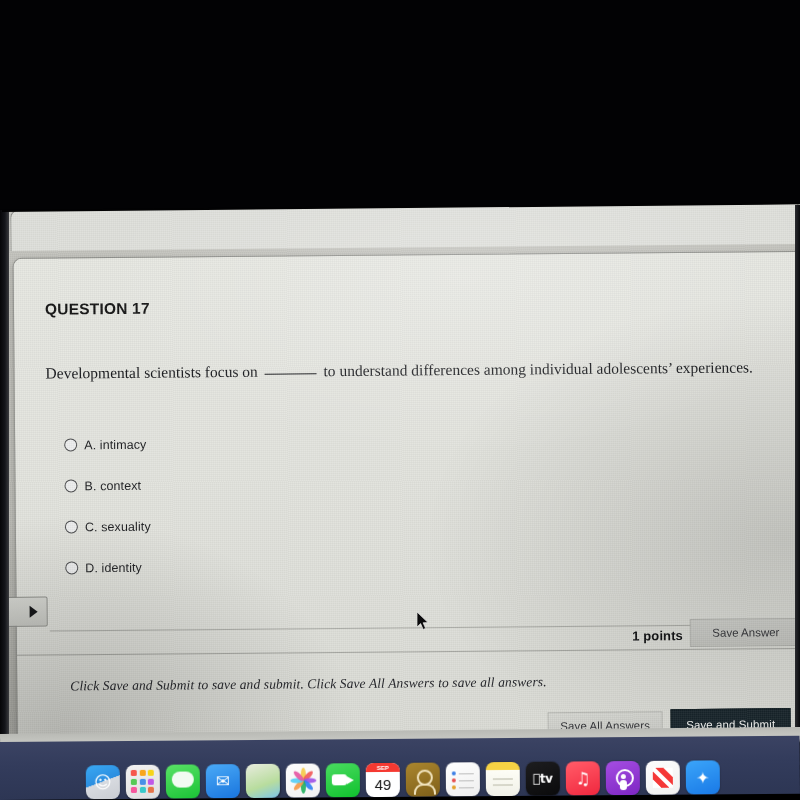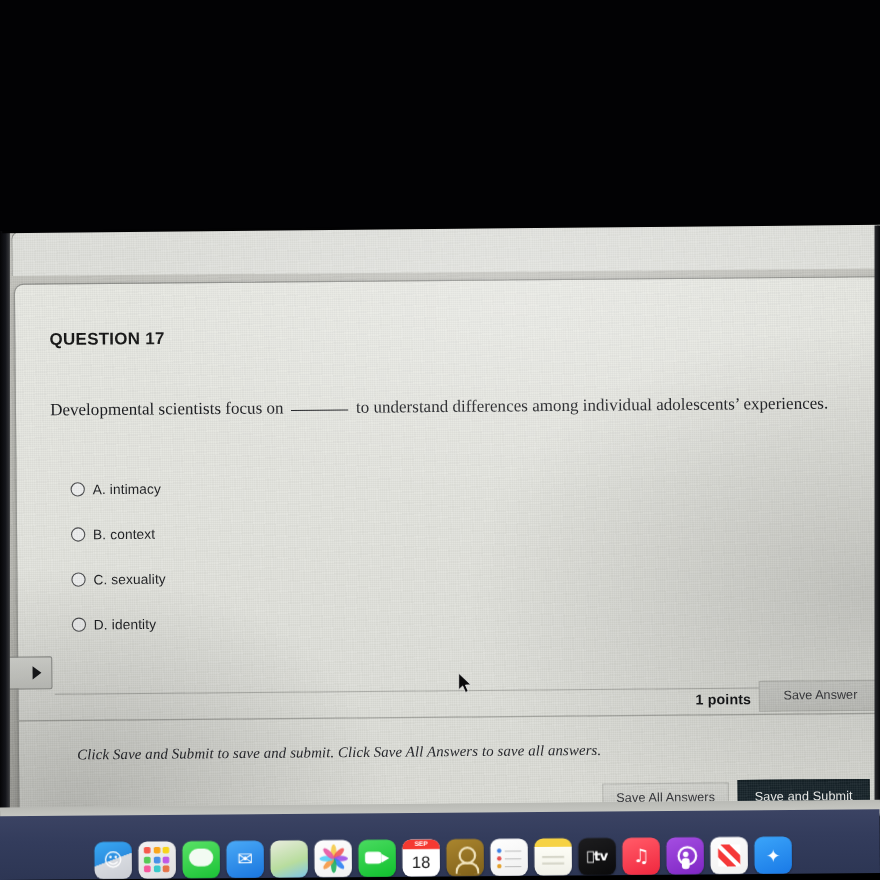--- a/index.html
+++ b/index.html
@@ -293,21 +293,21 @@
           <span style="position:absolute;left:15px;top:4px;width:5px;height:13px;border-radius:50%;background:#f2994a;opacity:.9;transform-origin:50% 100%;transform:rotate(225deg)"></span>
           <span style="position:absolute;left:15px;top:4px;width:5px;height:13px;border-radius:50%;background:#56ccf2;opacity:.9;transform-origin:50% 100%;transform:rotate(270deg)"></span>
           <span style="position:absolute;left:15px;top:4px;width:5px;height:13px;border-radius:50%;background:#e056a0;opacity:.9;transform-origin:50% 100%;transform:rotate(315deg)"></span>
         </div>
         <div class="dicon" style="background: linear-gradient(160deg, rgb(79, 217, 100) 0%, rgb(22, 191, 50) 100%);">
           <span style="position:absolute;left:6px;top:11px;width:15px;height:11px;border-radius:3px;background:#fff"></span>
           <span style="position:absolute;left:21px;top:13px;width:0;height:0;border-top:4px solid transparent;border-bottom:4px solid transparent;border-left:7px solid #fff"></span>
         </div>
         <div class="dicon" style="background: rgb(255, 255, 255);">
           <span style="position:absolute;left:0;right:0;top:0;height:9px;background:#ee3b33;color:#fff;font-size:6px;font-weight:700;display:flex;align-items:center;justify-content:center;font-family:'Liberation Sans',sans-serif">SEP</span>
-          <span style="position:absolute;left:0;right:0;top:9px;bottom:0;display:flex;align-items:center;justify-content:center;font-size:15px;color:#1b1b1b;font-family:'Liberation Sans',sans-serif">18</span>
+          <span style="position:absolute;left:0;right:0;top:9px;bottom:0;display:flex;align-items:center;justify-content:center;font-size:15px;color:#1b1b1b;font-family:'Liberation Sans',sans-serif">49</span>
         </div>
         <div class="dicon" style="background: linear-gradient(160deg, rgb(169, 134, 50) 0%, rgb(125, 95, 29) 100%);">
           <span style="position:absolute;left:11px;top:7px;width:12px;height:12px;border-radius:50%;border:2px solid #efe2bd"></span>
           <span style="position:absolute;left:8px;top:21px;width:18px;height:9px;border-radius:9px 9px 0 0;border:2px solid #efe2bd;border-bottom:none"></span>
         </div>
         <div class="dicon" style="background: linear-gradient(160deg, rgb(255, 255, 255) 0%, rgb(238, 238, 238) 100%);">
           <span style="position:absolute;left:6px;top:9px;width:4px;height:4px;border-radius:50%;background:#3f7fe0"></span>
           <span style="position:absolute;left:13px;top:10.5px;width:15px;height:1.6px;background:#bcbcbc"></span>
           <span style="position:absolute;left:6px;top:16px;width:4px;height:4px;border-radius:50%;background:#e05050"></span>
           <span style="position:absolute;left:13px;top:17.5px;width:15px;height:1.6px;background:#bcbcbc"></span>

